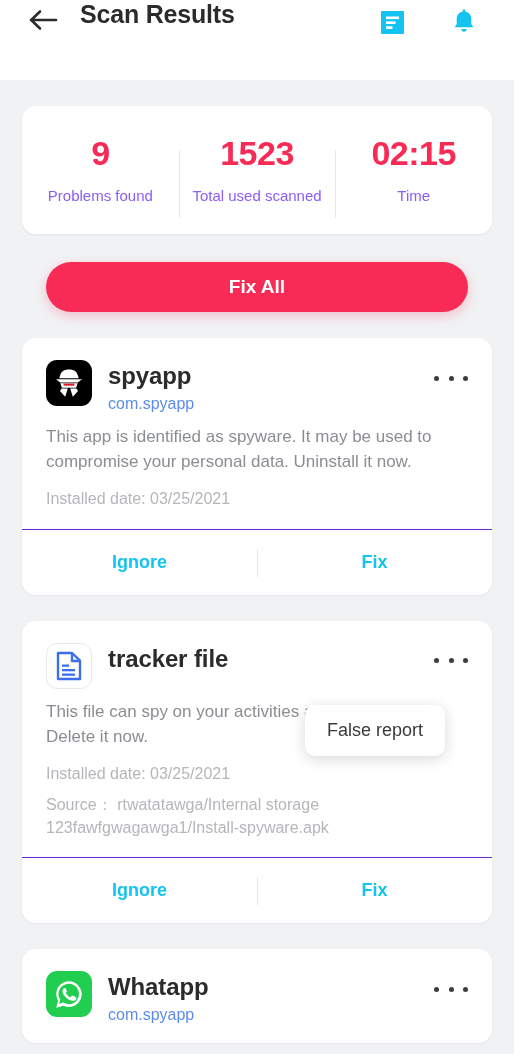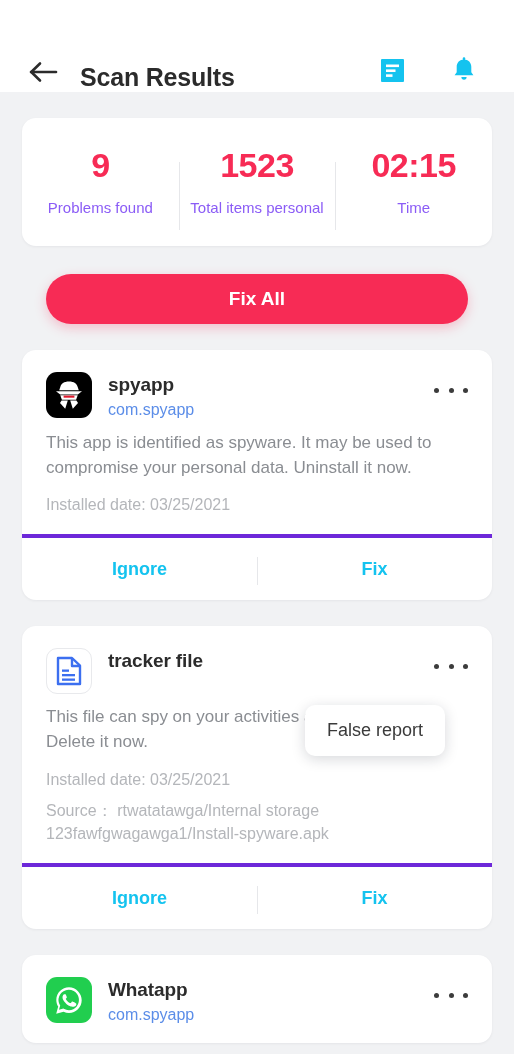--- a/index.html
+++ b/index.html
@@ -6,22 +6,22 @@
   html, body {
     width:514px; height:1054px;
     background:#f1f2f4;
     font-family:"Liberation Sans", sans-serif;
     overflow:hidden;
   }
   .screen { width:514px; height:1054px; position:relative; background:#f1f2f4; }
 
   
   .appbar {
-    height:92px; background:#ffffff;
-    display:flex; align-items:flex-end;
+    height:80px; background:#ffffff;
+    display:flex; align-items:flex-start;
     padding:0 28px 0 24px;
   }
   .back-btn {
     width:40px; height:40px;
     display:flex; align-items:center; justify-content:center;
     flex:0 0 auto;
   }
   .back-btn svg { display:block; }
   .appbar-title {
     font-size:25px; font-weight:bold; color:#2b2b2b;
@@ -88,21 +88,21 @@
     width:46px; height:46px; border-radius:11px;
     flex:0 0 auto; overflow:hidden;
     display:flex; align-items:center; justify-content:center;
   }
   .icon-spy   { background:#000000; }
   .icon-doc   { background:#ffffff; border:1px solid #e8e9ec; }
   .icon-green { background:#21ce4f; }
 
   .head-text { margin-left:16px; flex:1 1 auto; min-width:0; padding-top:1px; }
   .app-name {
-    font-size:19px; font-weight:bold; color:#2b2b2b;
+    font-size:24px; font-weight:bold; color:#2b2b2b;
     line-height:1.25; letter-spacing:-0.1px;
   }
   .app-pkg {
     font-size:16px; color:#5b8de8; margin-top:3px; line-height:1.25;
   }
   .kebab {
     flex:0 0 auto; width:34px; height:24px;
     display:flex; align-items:center; justify-content:space-between;
     margin-top:6px; cursor:pointer;
   }
@@ -114,21 +114,21 @@
   .threat-desc {
     margin-top:10px; font-size:17px; color:#8a8d92;
     line-height:1.48;
   }
   .meta-line {
     margin-top:13px; font-size:16px; color:#b4b6ba; line-height:1.45;
   }
   .meta-line.src { margin-top:8px; }
 
   .threat-actions {
-    border-top:4px solid #6d28d9;
+    border-top:1px solid #6d28d9;
     height:66px; display:flex; align-items:stretch;
   }
   .act-btn {
     flex:1 1 0; background:none; border:none;
     font-family:"Liberation Sans", sans-serif;
     font-size:18px; font-weight:bold; color:#14c3ef;
     cursor:pointer; position:relative;
   }
   .act-btn + .act-btn::before {
     content:""; position:absolute; left:0; top:19px;
@@ -180,21 +180,21 @@
     </div>
   </div>
 
   <div class="card stats-card">
     <div class="stat">
       <div class="stat-value">9</div>
       <div class="stat-label">Problems found</div>
     </div>
     <div class="stat">
       <div class="stat-value">1523</div>
-      <div class="stat-label">Total items personal</div>
+      <div class="stat-label">Total used scanned</div>
     </div>
     <div class="stat">
       <div class="stat-value">02:15</div>
       <div class="stat-label">Time</div>
     </div>
   </div>
 
   <div class="fixall-wrap">
     <button class="fixall-btn">Fix All</button>
   </div>

